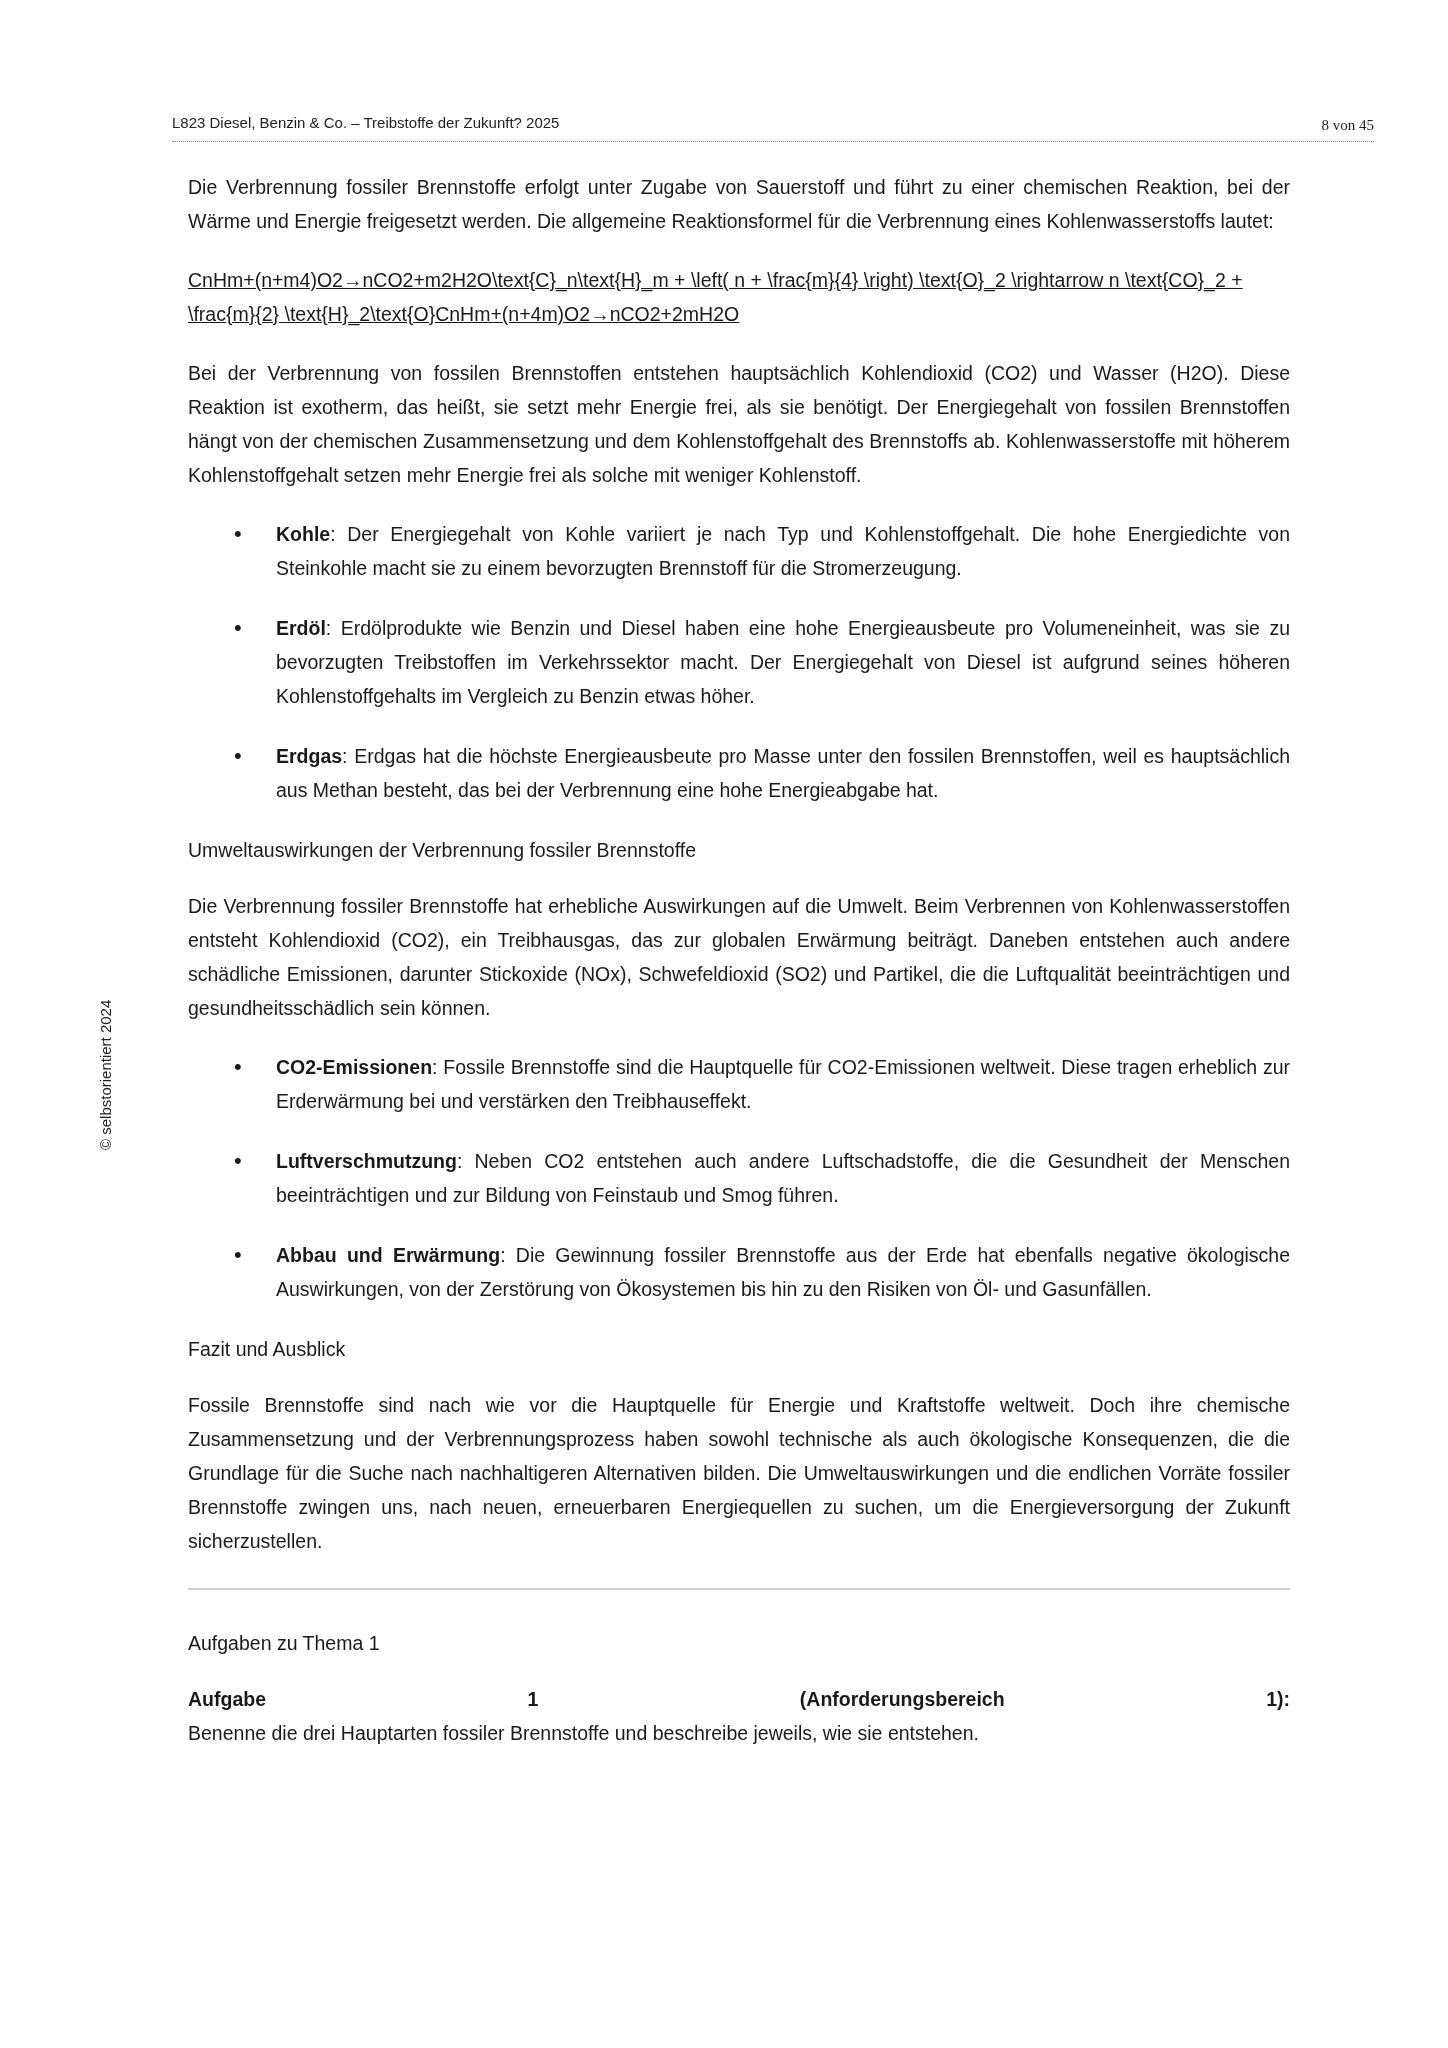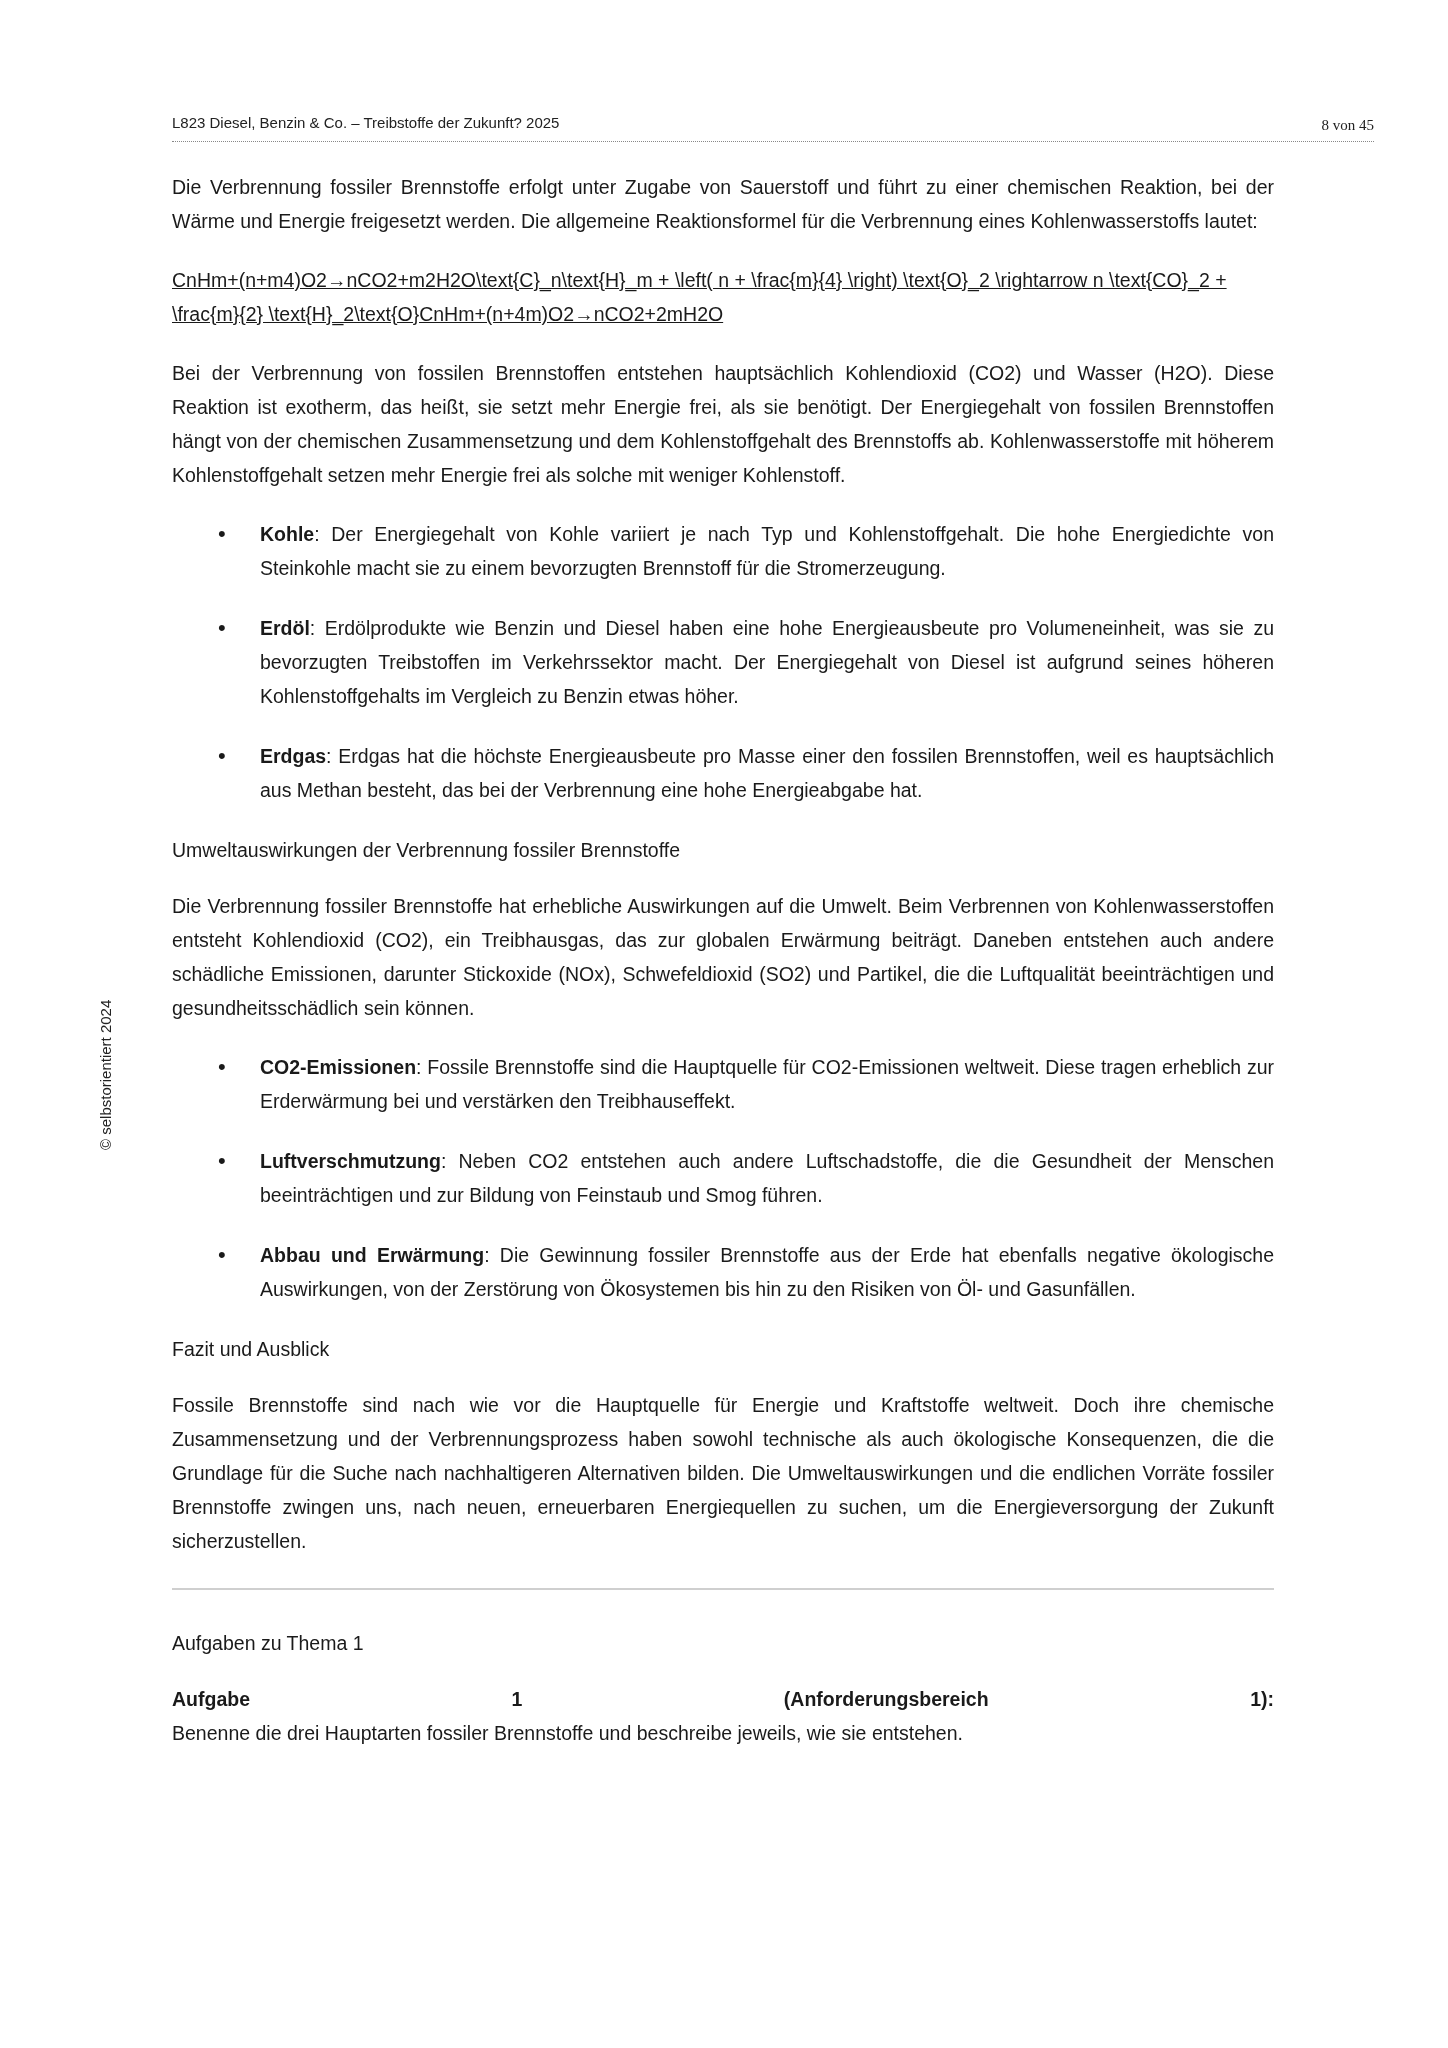--- a/index.html
+++ b/index.html
@@ -4,21 +4,21 @@
   <style>
     html, body { margin: 0; padding: 0; background: #ffffff; }
     body { width: 1448px; height: 2048px; position: relative; overflow: hidden;
       font-family: "Liberation Sans", sans-serif; color: #1a1a1a; }
     .header { position: absolute; left: 172px; top: 113px; width: 1202px; height: 28px;
       border-bottom: 1px dotted #888; font-size: 15px; color: #222; }
     .header .left { position: absolute; left: 0; top: 1px; text-align: center; }
     .header .right { position: absolute; right: 0; top: 4px; font-family: Liberation Serif, serif; }
     .side { position: absolute; left: 97px; top: 1150px; transform: rotate(-90deg); transform-origin: left top;
       font-size: 15px; color: #222; white-space: nowrap; }
-    .content { position: absolute; left: 172px; top: 170px; width: 1102px; font-size: 19.5px; line-height: 34px; }
+    .content { position: absolute; left: 188px; top: 170px; width: 1102px; font-size: 19.5px; line-height: 34px; }
     p { margin: 0 0 25px 0; text-align: justify; }
     .formula { text-align: left; text-decoration: underline; }
     h3 { font-size: 19.5px; font-weight: normal; margin: 0 0 22px 0; line-height: 34px; }
     ul { list-style: none; margin: 0 0 20px 0; padding: 0; }
     li { position: relative; padding-left: 88px; margin-bottom: 26px; text-align: justify; }
     li .bullet { position: absolute; left: 46px; top: 0; font-size: 22px; }
     .rule { border: none; border-top: 2px solid #cfcfcf; margin: 30px 0 36px 0; }
     .task-head { display: flex; justify-content: space-between; font-weight: bold; margin: 0; gap: 48px; }
   </style>
 </head>
@@ -32,21 +32,21 @@
 <div class="side">© selbstorientiert 2024</div>
 
 <div class="content">
   <p>Die Verbrennung fossiler Brennstoffe erfolgt unter Zugabe von Sauerstoff und führt zu einer chemischen Reaktion, bei der Wärme und Energie freigesetzt werden. Die allgemeine Reaktionsformel für die Verbrennung eines Kohlenwasserstoffs lautet:</p>
   <p class="formula">CnHm+(n+m4)O2→nCO2+m2H2O\text{C}_n\text{H}_m + \left( n + \frac{m}{4} \right) \text{O}_2 \rightarrow n \text{CO}_2 + \frac{m}{2} \text{H}_2\text{O}CnHm+(n+4m)O2→nCO2+2mH2O</p>
   <p>Bei der Verbrennung von fossilen Brennstoffen entstehen hauptsächlich Kohlendioxid (CO2) und Wasser (H2O). Diese Reaktion ist exotherm, das heißt, sie setzt mehr Energie frei, als sie benötigt. Der Energiegehalt von fossilen Brennstoffen hängt von der chemischen Zusammensetzung und dem Kohlenstoffgehalt des Brennstoffs ab. Kohlenwasserstoffe mit höherem Kohlenstoffgehalt setzen mehr Energie frei als solche mit weniger Kohlenstoff.</p>
 
   <ul>
     <li><span class="bullet">•</span><b>Kohle</b><span>: Der Energiegehalt von Kohle variiert je nach Typ und Kohlenstoffgehalt. Die hohe Energiedichte von Steinkohle macht sie zu einem bevorzugten Brennstoff für die Stromerzeugung.</span></li>
     <li><span class="bullet">•</span><b>Erdöl</b><span>: Erdölprodukte wie Benzin und Diesel haben eine hohe Energieausbeute pro Volumeneinheit, was sie zu bevorzugten Treibstoffen im Verkehrssektor macht. Der Energiegehalt von Diesel ist aufgrund seines höheren Kohlenstoffgehalts im Vergleich zu Benzin etwas höher.</span></li>
-    <li><span class="bullet">•</span><b>Erdgas</b><span>: Erdgas hat die höchste Energieausbeute pro Masse einer den fossilen Brennstoffen, weil es hauptsächlich aus Methan besteht, das bei der Verbrennung eine hohe Energieabgabe hat.</span></li>
+    <li><span class="bullet">•</span><b>Erdgas</b><span>: Erdgas hat die höchste Energieausbeute pro Masse unter den fossilen Brennstoffen, weil es hauptsächlich aus Methan besteht, das bei der Verbrennung eine hohe Energieabgabe hat.</span></li>
   </ul>
 
   <h3>Umweltauswirkungen der Verbrennung fossiler Brennstoffe</h3>
   <p>Die Verbrennung fossiler Brennstoffe hat erhebliche Auswirkungen auf die Umwelt. Beim Verbrennen von Kohlenwasserstoffen entsteht Kohlendioxid (CO2), ein Treibhausgas, das zur globalen Erwärmung beiträgt. Daneben entstehen auch andere schädliche Emissionen, darunter Stickoxide (NOx), Schwefeldioxid (SO2) und Partikel, die die Luftqualität beeinträchtigen und gesundheitsschädlich sein können.</p>
 
   <ul>
     <li><span class="bullet">•</span><b>CO2-Emissionen</b><span>: Fossile Brennstoffe sind die Hauptquelle für CO2-Emissionen weltweit. Diese tragen erheblich zur Erderwärmung bei und verstärken den Treibhauseffekt.</span></li>
     <li><span class="bullet">•</span><b>Luftverschmutzung</b><span>: Neben CO2 entstehen auch andere Luftschadstoffe, die die Gesundheit der Menschen beeinträchtigen und zur Bildung von Feinstaub und Smog führen.</span></li>
     <li><span class="bullet">•</span><b>Abbau und Erwärmung</b><span>: Die Gewinnung fossiler Brennstoffe aus der Erde hat ebenfalls negative ökologische Auswirkungen, von der Zerstörung von Ökosystemen bis hin zu den Risiken von Öl- und Gasunfällen.</span></li>
   </ul>

